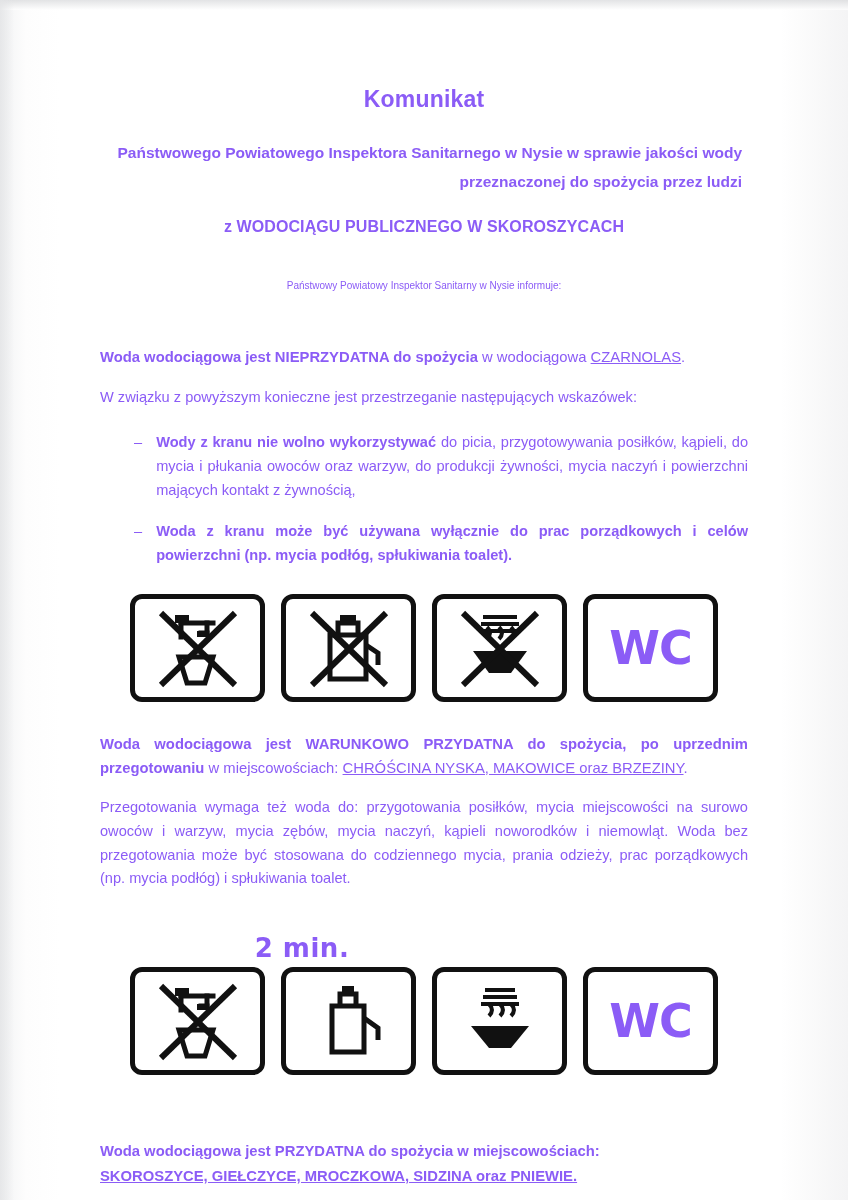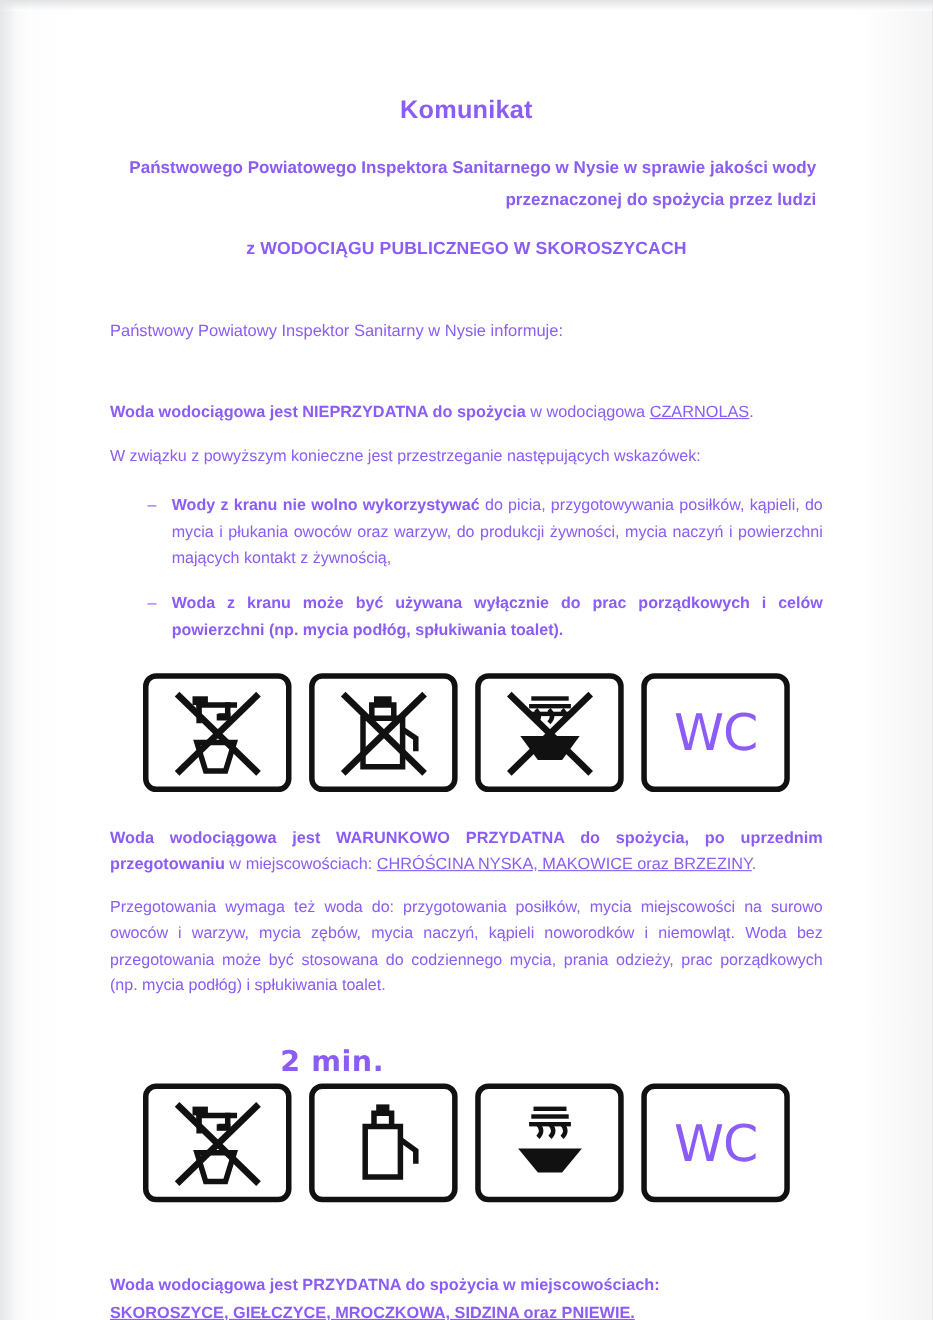--- a/index.html
+++ b/index.html
@@ -59,22 +59,23 @@
     padding: 0 6px;
   }
   .subtitle2 {
     text-align: center;
     font-weight: bold;
     font-size: 16px;
     margin-top: 22px;
     letter-spacing: .1px;
   }
   .informs {
-    font-size: 15px;
-    margin-top: 56px;
+    text-align: center;
+    font-size: 10px;
+    margin-top: 44px;
   }
   .para {
     font-size: 14.6px;
     line-height: 1.62;
     text-align: justify;
     margin-top: 16px;
   }
   .b { font-weight: bold; }
   .u { text-decoration: underline; }
   .stmt {
@@ -115,21 +116,21 @@
   .picto {
     width: 125px;
     height: 98px;
     border: 5px solid #111;
     border-radius: 12px;
     background: #fff;
     position: relative;
   }
   .picto svg { display: block; width: 100%; height: 100%; }
   .wc-text {
-    font-weight: normal;
+    font-weight: bold;
     font-size: 46px;
     letter-spacing: -1px;
     display: flex;
     align-items: center;
     justify-content: center;
     height: 100%;
     font-family: "DejaVu Sans", sans-serif;
   }
   .boil-label {
     text-align: center;

